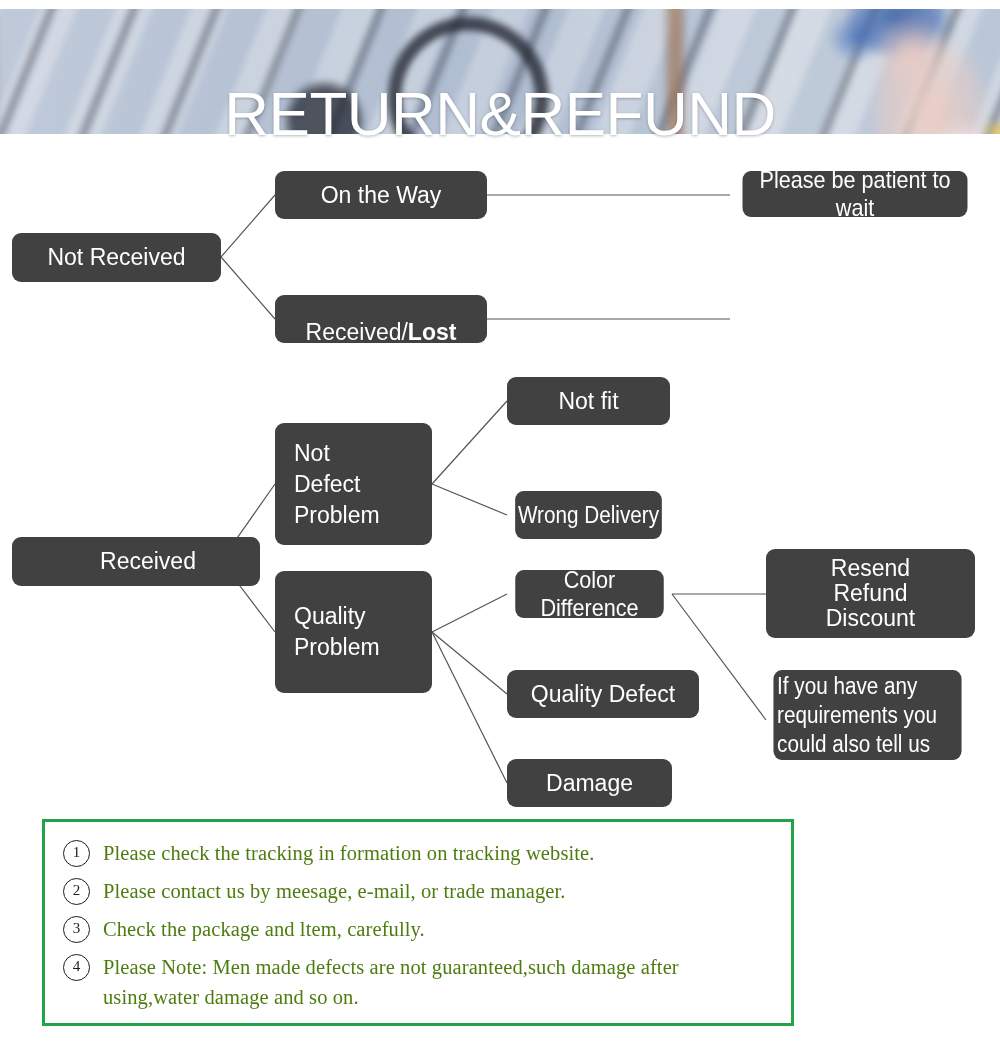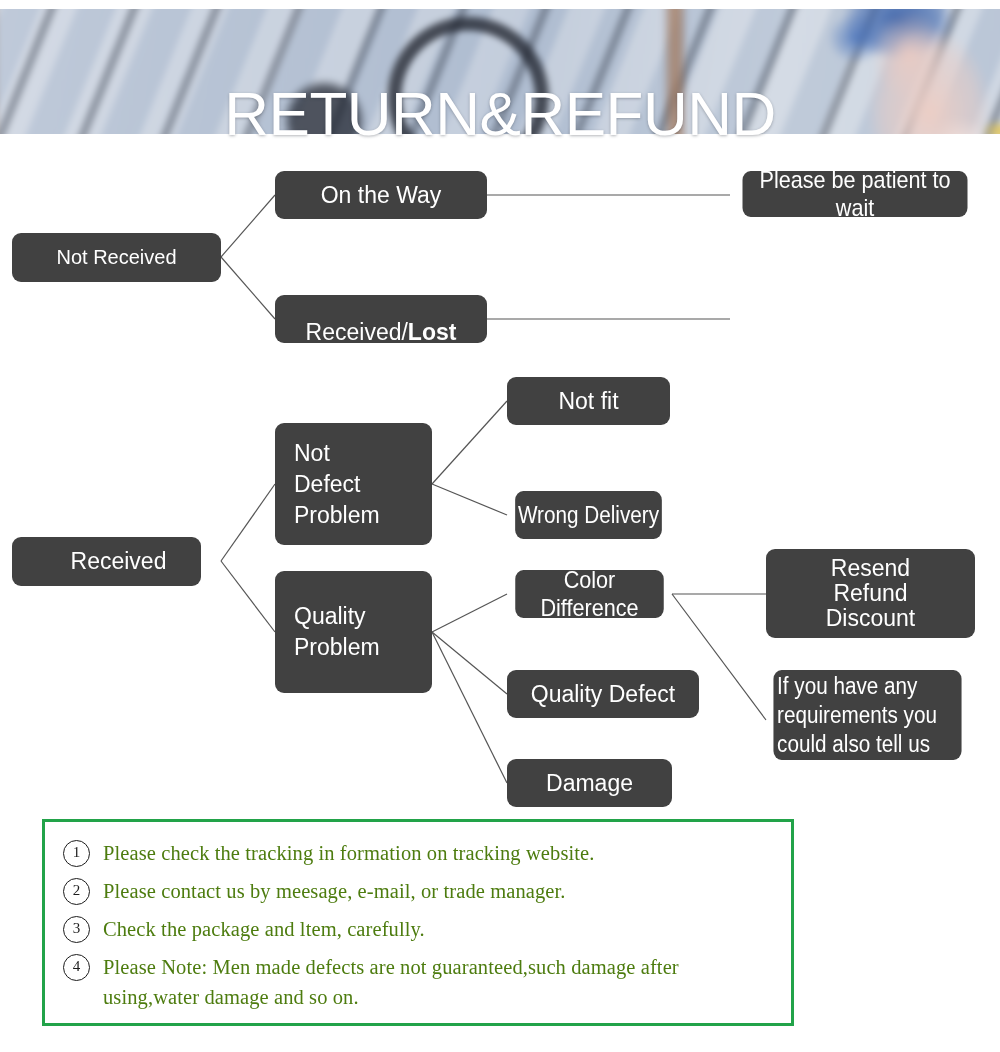--- a/index.html
+++ b/index.html
@@ -186,40 +186,40 @@
 
       <path d="M432,489 L507,451"></path>
       <path d="M432,489 L507,551"></path>
       <path d="M432,489 L507,640"></path>
 
       <path d="M672,451 L766,451"></path>
       <path d="M672,451 L766,577"></path>
     </g>
   </svg>
 
-  <div class="node center" style="left:12px; top:90px; width:209px; height:49px; font-size:20px;">
+  <div class="node center" style="left:12px; top:90px; width:209px; height:49px; font-size:23px;">
     <span style="width:100%">Not Received</span>
   </div>
 
   <div class="node center" style="left:275px; top:28px; width:212px; height:48px; font-size:23px;">
     <span style="width:100%">On the Way</span>
   </div>
 
   <div class="node center" style="left:275px; top:152px; width:212px; height:48px; font-size:23px;">
     <span style="width:100%">
       <span>Received/</span><span class="bold">Lost</span>
     </span>
   </div>
 
   <div class="node center cond" style="left:730px; top:28px; width:250px; height:46px; font-size:24px;">
     <span style="width:100%">Please be patient to wait</span>
   </div>
 
 
-  <div class="node center" style="left:12px; top:394px; width:189px; height:49px; font-size:23px;padding-left:24px;">
+  <div class="node center" style="left:12px; top:394px; width:248px; height:49px; font-size:23px;padding-left:24px;">
     <span style="width:100%">Received</span>
   </div>
 
   <div class="node leftal" style="left:275px; top:280px; width:157px; height:122px; font-size:23px; line-height:31px; padding-left:19px;">
     <span>Not
 Defect
 Problem</span>
   </div>
 
   <div class="node leftal" style="left:275px; top:428px; width:157px; height:122px; font-size:23px; line-height:31px; padding-left:19px;">

